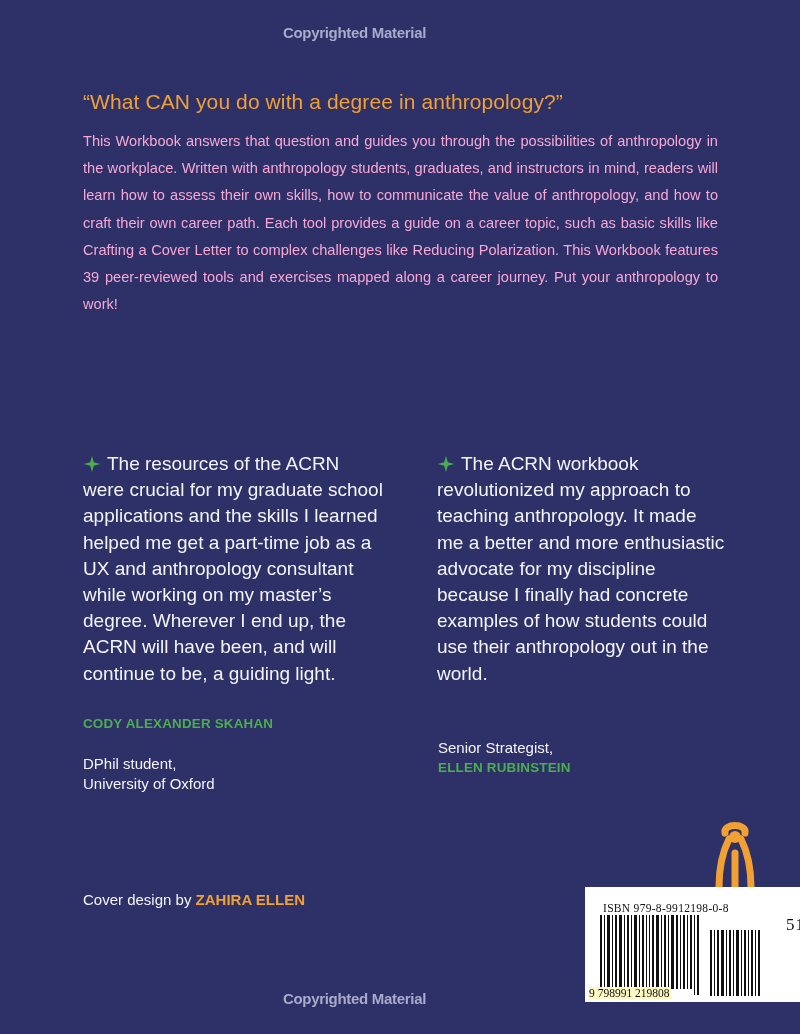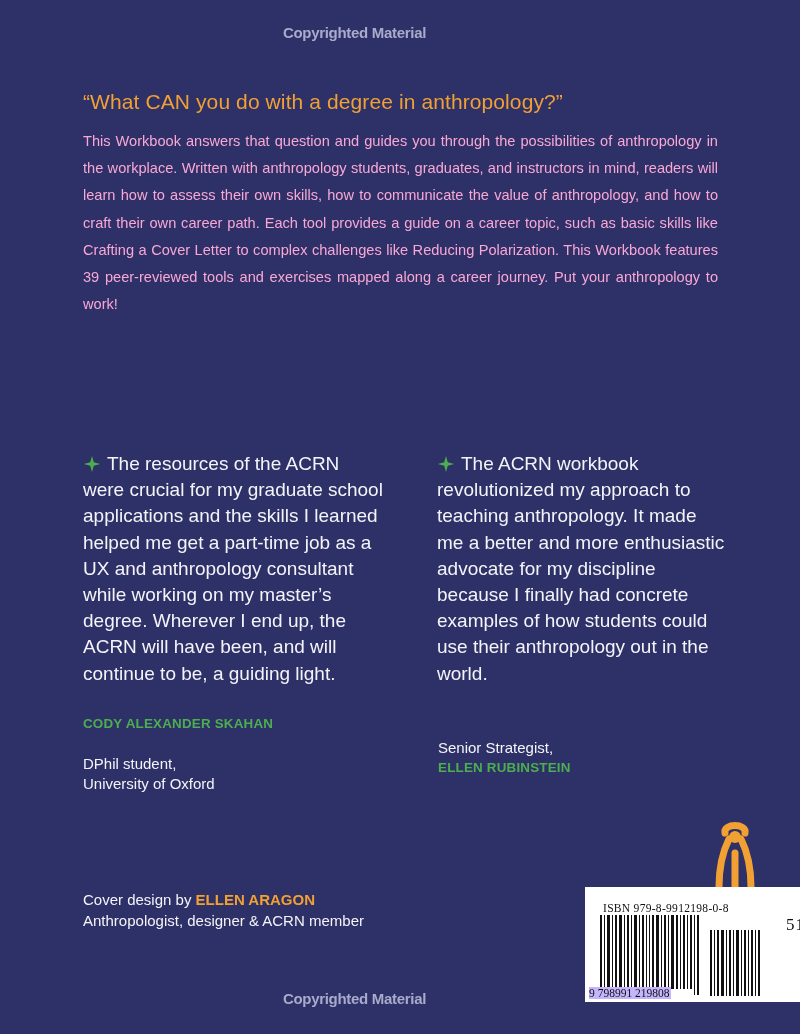--- a/index.html
+++ b/index.html
@@ -67,21 +67,21 @@
       background: #ffffff;
       color: #111;
       font-family: Liberation Serif, serif;
       padding-left: 39px;
     }
     .price { position: absolute; right: 13px; top: 3px; font-size: 11.5px; }
     .isbn { position: absolute; left: 18px; top: 15px; font-size: 11.5px; letter-spacing: 0.3px; text-align: center; }
     .addon { position: absolute; right: 6px; top: 28px; font-size: 17px; letter-spacing: 0.8px; }
     .bars { position: absolute; left: 15px; top: 28px; }
     .bars-addon { position: absolute; left: 125px; top: 43px; }
-    .barnum { position: absolute; left: 4px; bottom: 3px; font-size: 11.5px; background: #c4b5fd; padding-right: 1px; margin-top: 16px; }
+    .barnum { position: absolute; left: 4px; bottom: 3px; font-size: 11.5px; background: #fef9c3; padding-right: 1px; margin-top: 16px; }
   </style>
 </head>
 <body>
 
 <div class="watermark wm-top">Copyrighted Material</div>
 
 <div class="headline">“What CAN you do with a degree in anthropology?”</div>
 <div class="blurb">This Workbook answers that question and guides you through the possibilities of anthropology in the workplace. Written with anthropology students, graduates, and instructors in mind, readers will learn how to assess their own skills, how to communicate the value of anthropology, and how to craft their own career path. Each tool provides a guide on a career topic, such as basic skills like Crafting a Cover Letter to complex challenges like Reducing Polarization. This Workbook features 39 peer-reviewed tools and exercises mapped along a career journey. Put your anthropology to work!</div>
 
 <div class="testimonial t-left">
@@ -100,22 +100,21 @@
   <div>DPhil student,</div>
   <div>University of Oxford</div>
 </div>
 
 <div class="author-name an-right">ELLEN RUBINSTEIN</div>
 <div class="author-role ar-right">
   <div>Senior Strategist,</div>
 </div>
 
 <div class="credits">
-  <div><span>Cover design by </span><span class="designer">ELLEN ARAGON</span></div>
-  <div>Anthropologist, designer &amp; ACRN member</div>
+  <div><span>Cover design by </span><span class="designer">ZAHIRA ELLEN</span></div>
 </div>
 
 <svg class="logo" viewBox="0 0 60 72">
   <g fill="none" stroke="#f1a033" stroke-width="7" stroke-linecap="round">
     <path d="M20 18 C18 8, 42 8, 40 18"></path>
     <path d="M24 24 C16 40, 14 58, 14 72"></path>
     <path d="M36 24 C44 40, 46 58, 46 72"></path>
     <path d="M30 38 L30 72"></path>
   </g>
   <circle cx="30" cy="22" r="6" fill="#f1a033"></circle>

